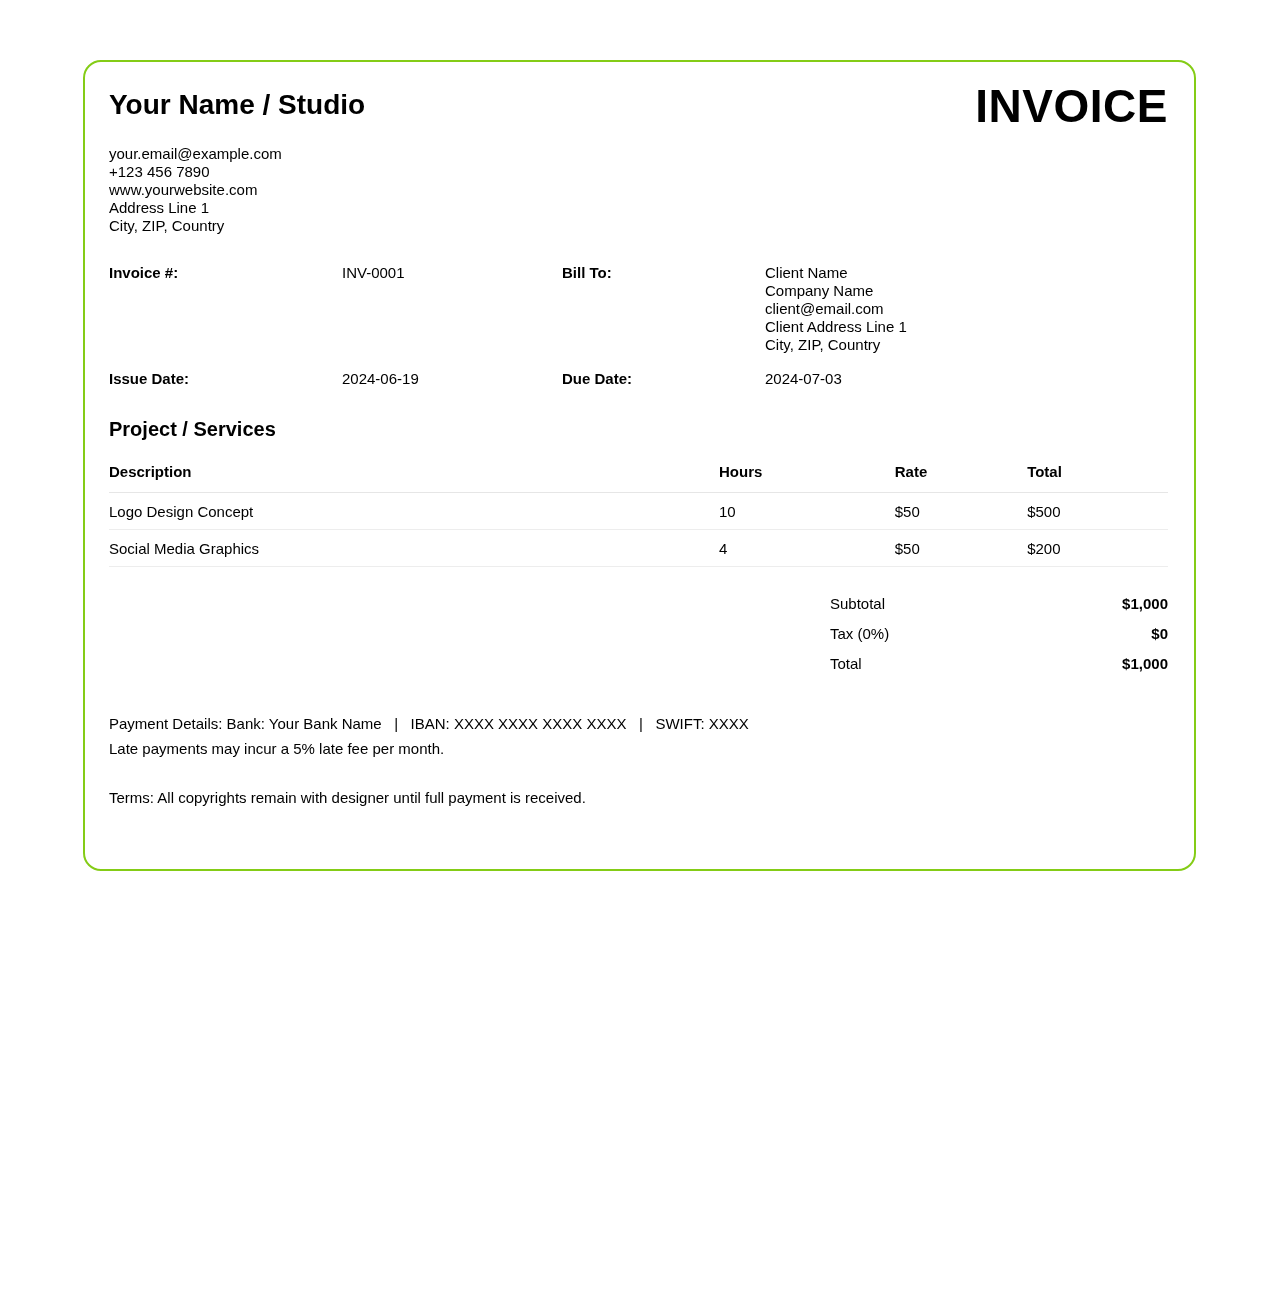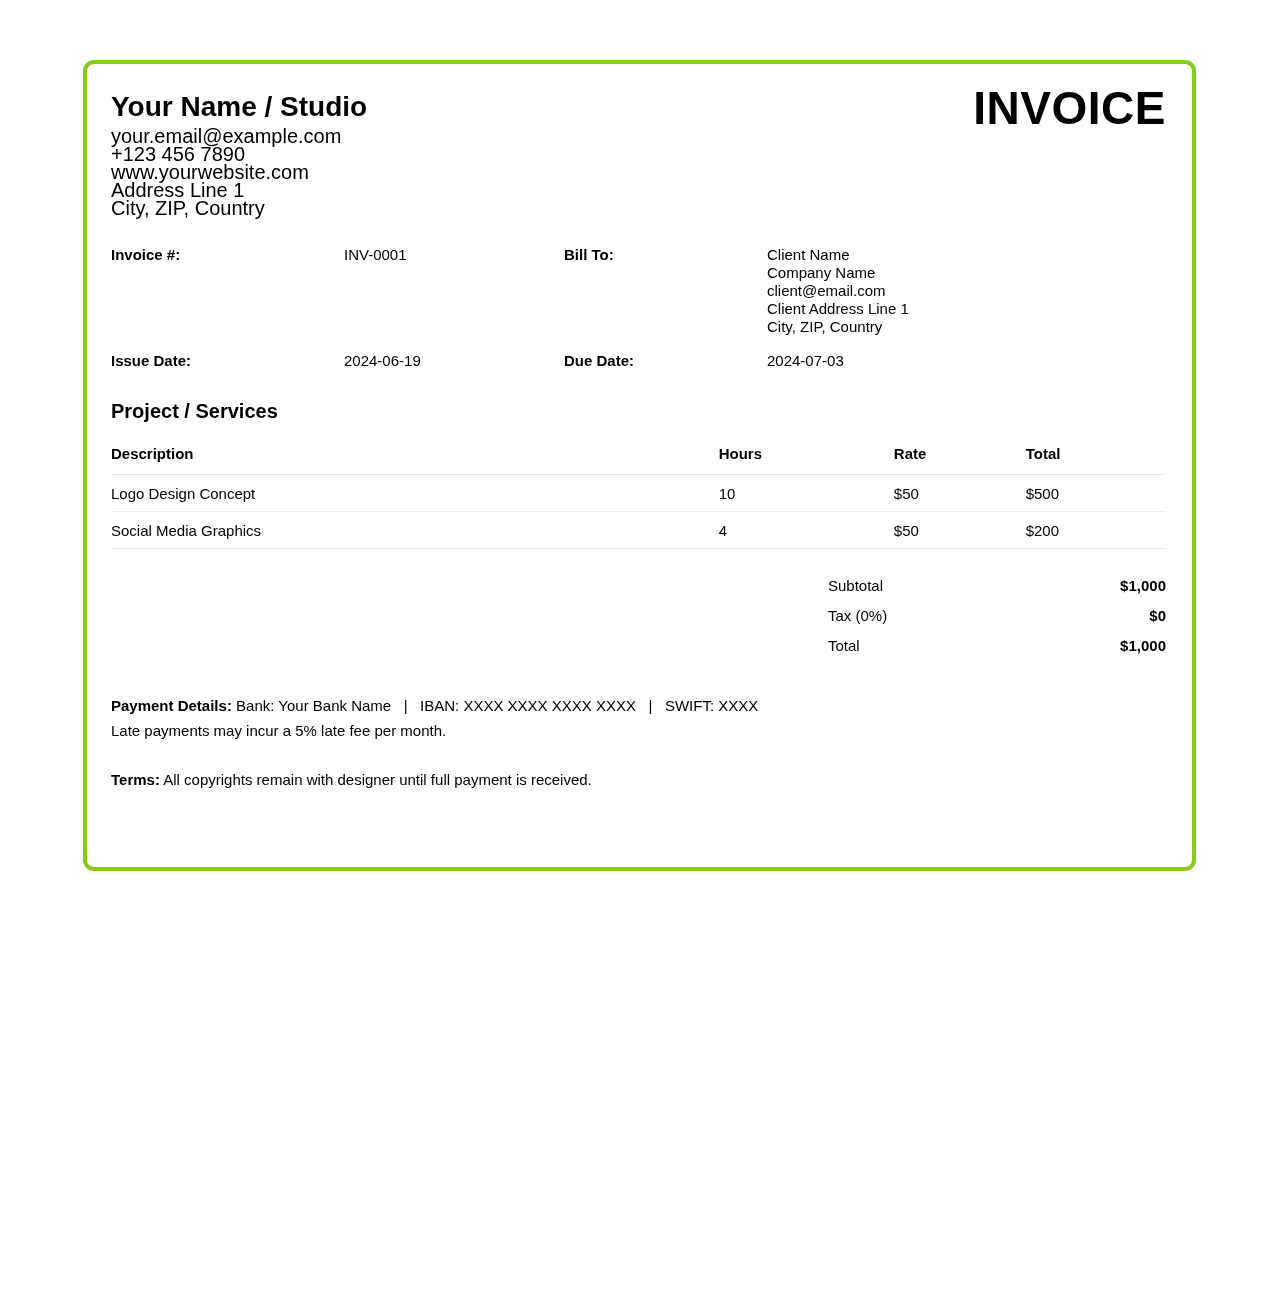--- a/index.html
+++ b/index.html
@@ -7,33 +7,33 @@
   body {
     width: 1278px; height: 1300px;
     font-family: "Liberation Sans", sans-serif;
     color: #000000;
     position: relative;
   }
   .invoice-card {
     position: absolute;
     left: 83px; top: 60px;
     width: 1113px; height: 811px;
-    border: 4px solid #84cc16;
-    border-radius: 11px;
+    border: 2px solid #84cc16;
+    border-radius: 18px;
     background: #ffffff;
     padding: 27px 26px 30px 24px;
   }
   .header-row {
     display: flex;
     justify-content: space-between;
     align-items: flex-start;
   }
   .studio-name { font-size: 28px; font-weight: bold; line-height: 32px; }
   .invoice-title { font-size: 46px; font-weight: bold; line-height: 34px; letter-spacing: 0.5px; }
-  .contact-block { margin-top: 2px; font-size: 20px; line-height: 18px; }
+  .contact-block { margin-top: 22px; font-size: 15px; line-height: 18px; }
   .meta-grid {
     margin-top: 29px;
     display: grid;
     grid-template-columns: 233px 220px 203px 1fr;
     row-gap: 16px;
     font-size: 15px;
     line-height: 18px;
   }
   .meta-label { font-weight: bold; }
   .section-heading { margin-top: 29px; font-size: 20px; font-weight: bold; line-height: 24px; }
@@ -65,21 +65,21 @@
   }
   .totals-row {
     display: flex;
     justify-content: space-between;
     line-height: 30px;
   }
   .totals-value { font-weight: bold; }
   .footer-block { margin-top: 32px; font-size: 15px; line-height: 25px; }
   .footer-line span.pre { white-space: pre-wrap; }
   .terms-line { margin-top: 24px; font-size: 15px; line-height: 25px; }
-  b.inline-label { font-weight: bold; }
+  b.inline-label { font-weight: normal; }
 </style>
 </head>
 <body>
 
 <div class="invoice-card">
 
   <div class="header-row">
     <div class="studio-name">Your Name / Studio</div>
     <div class="invoice-title">INVOICE</div>
   </div>

